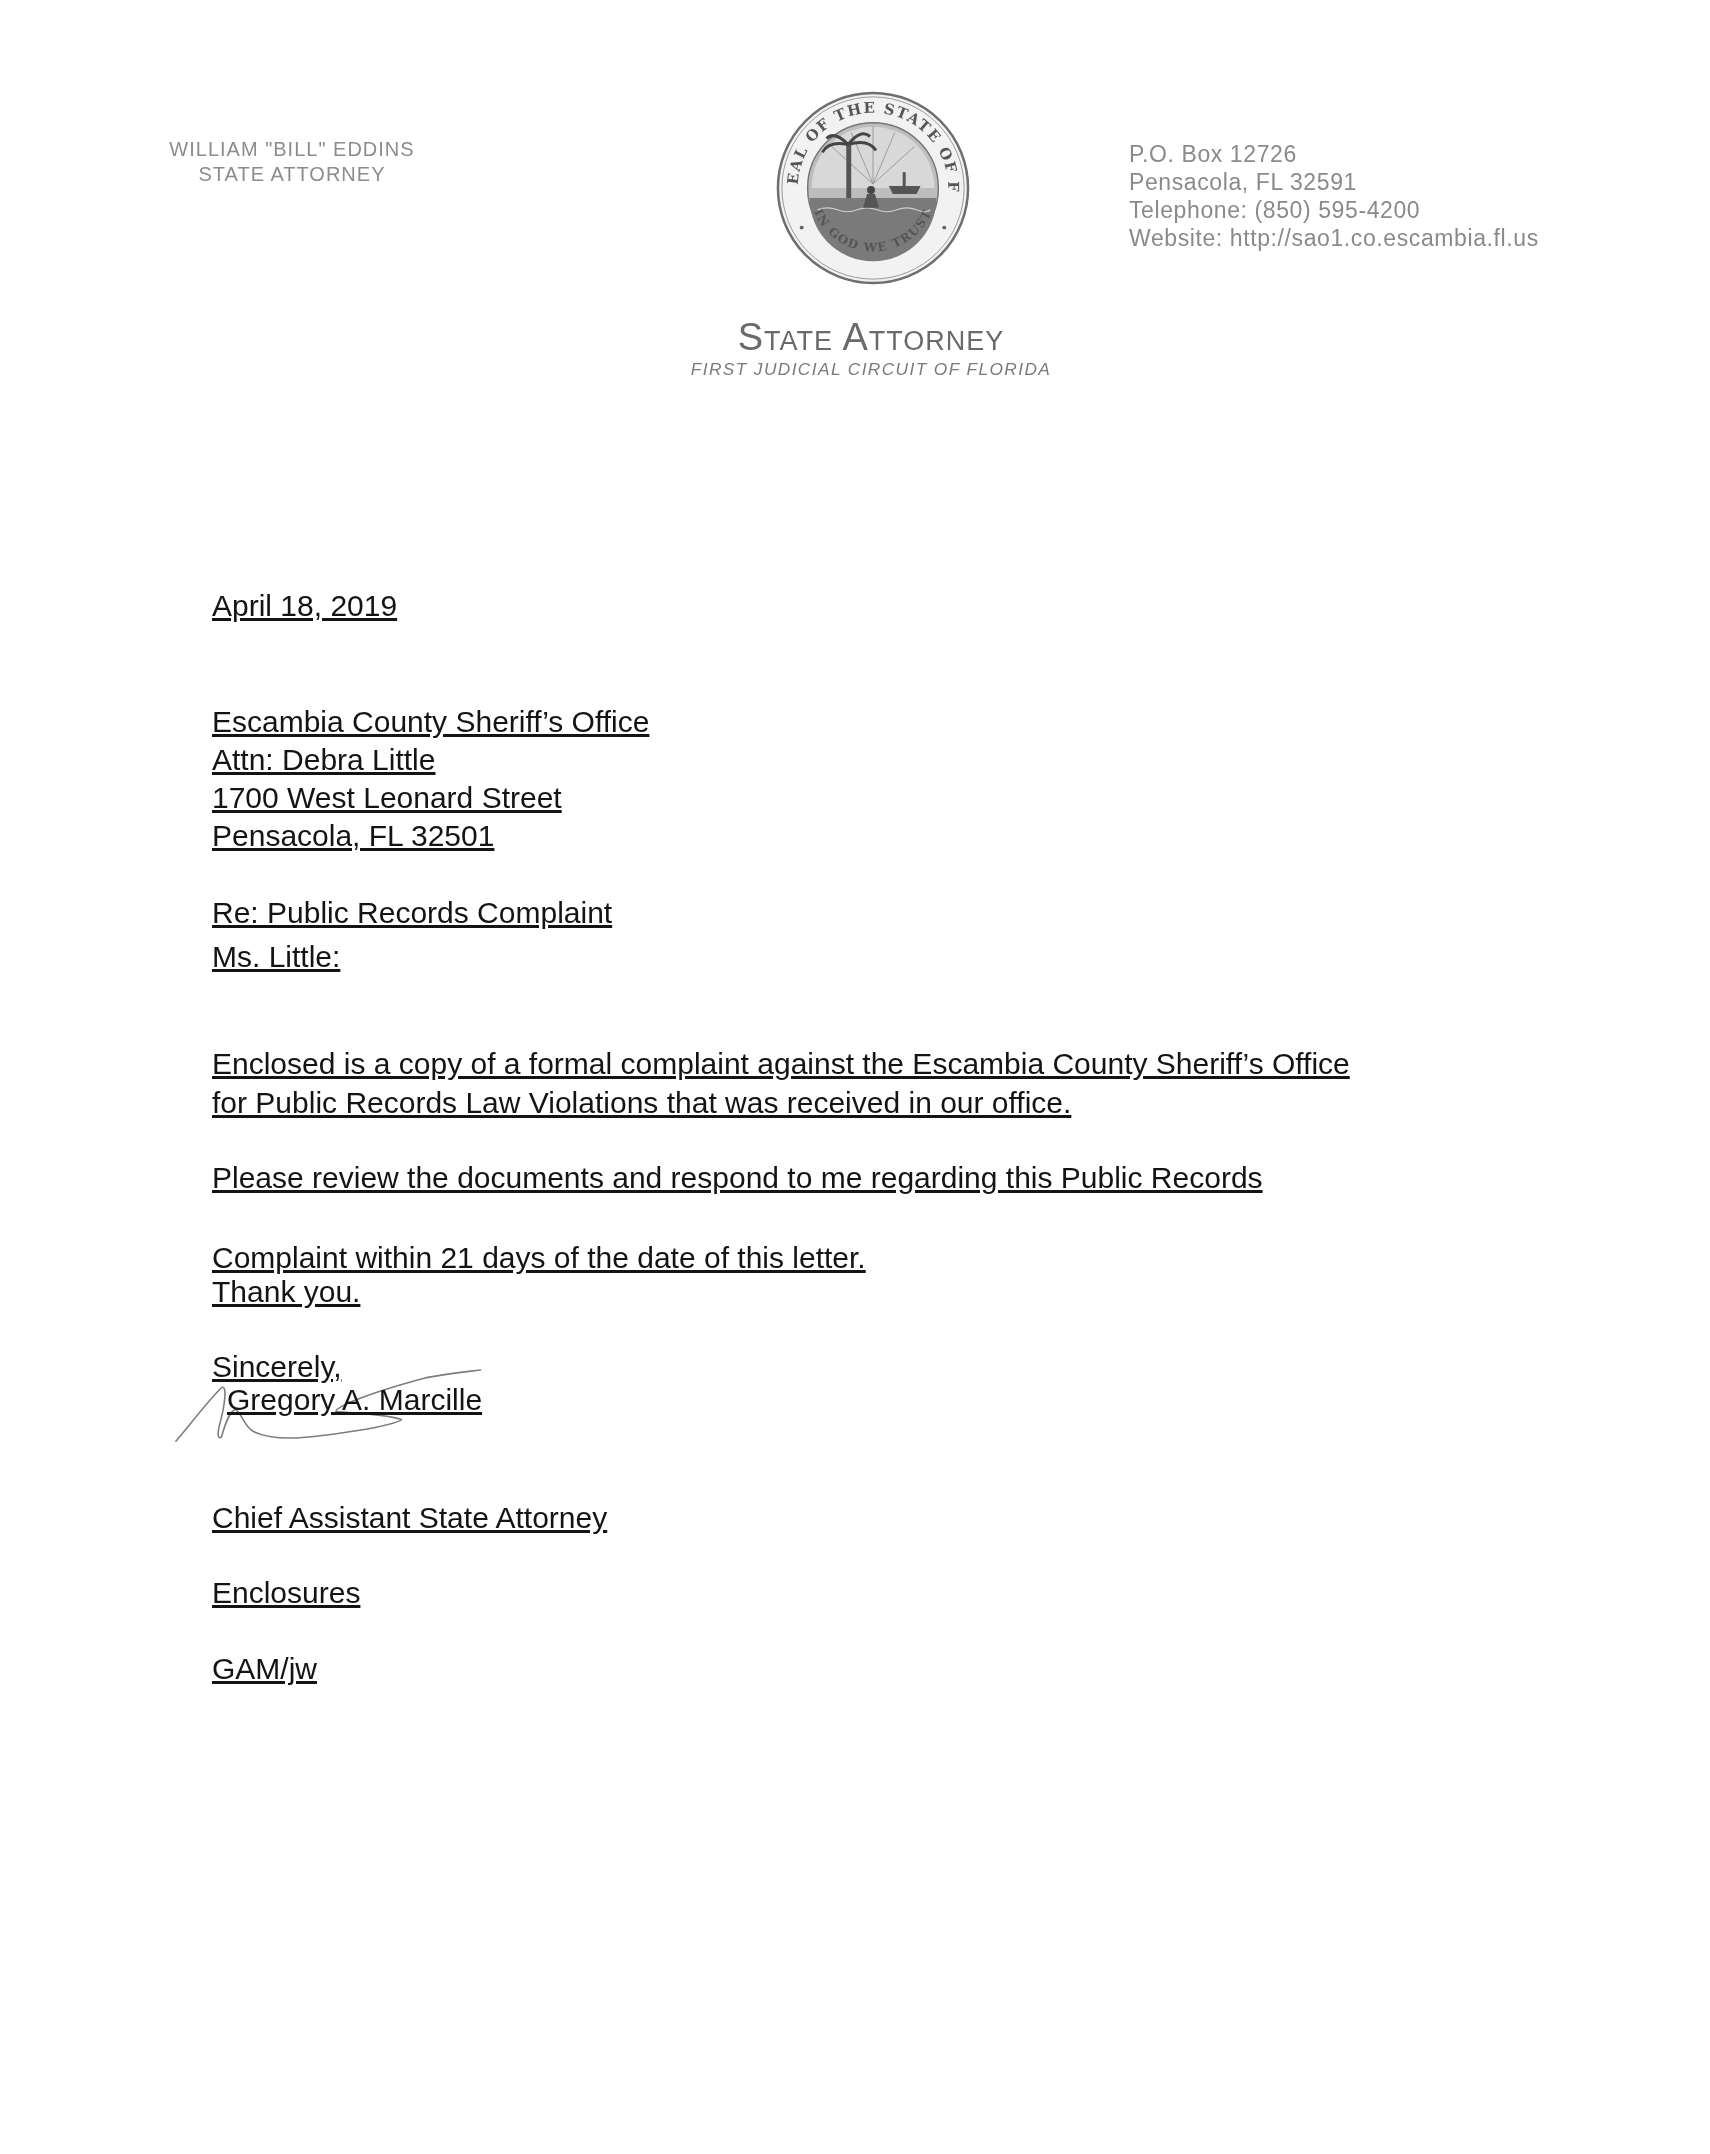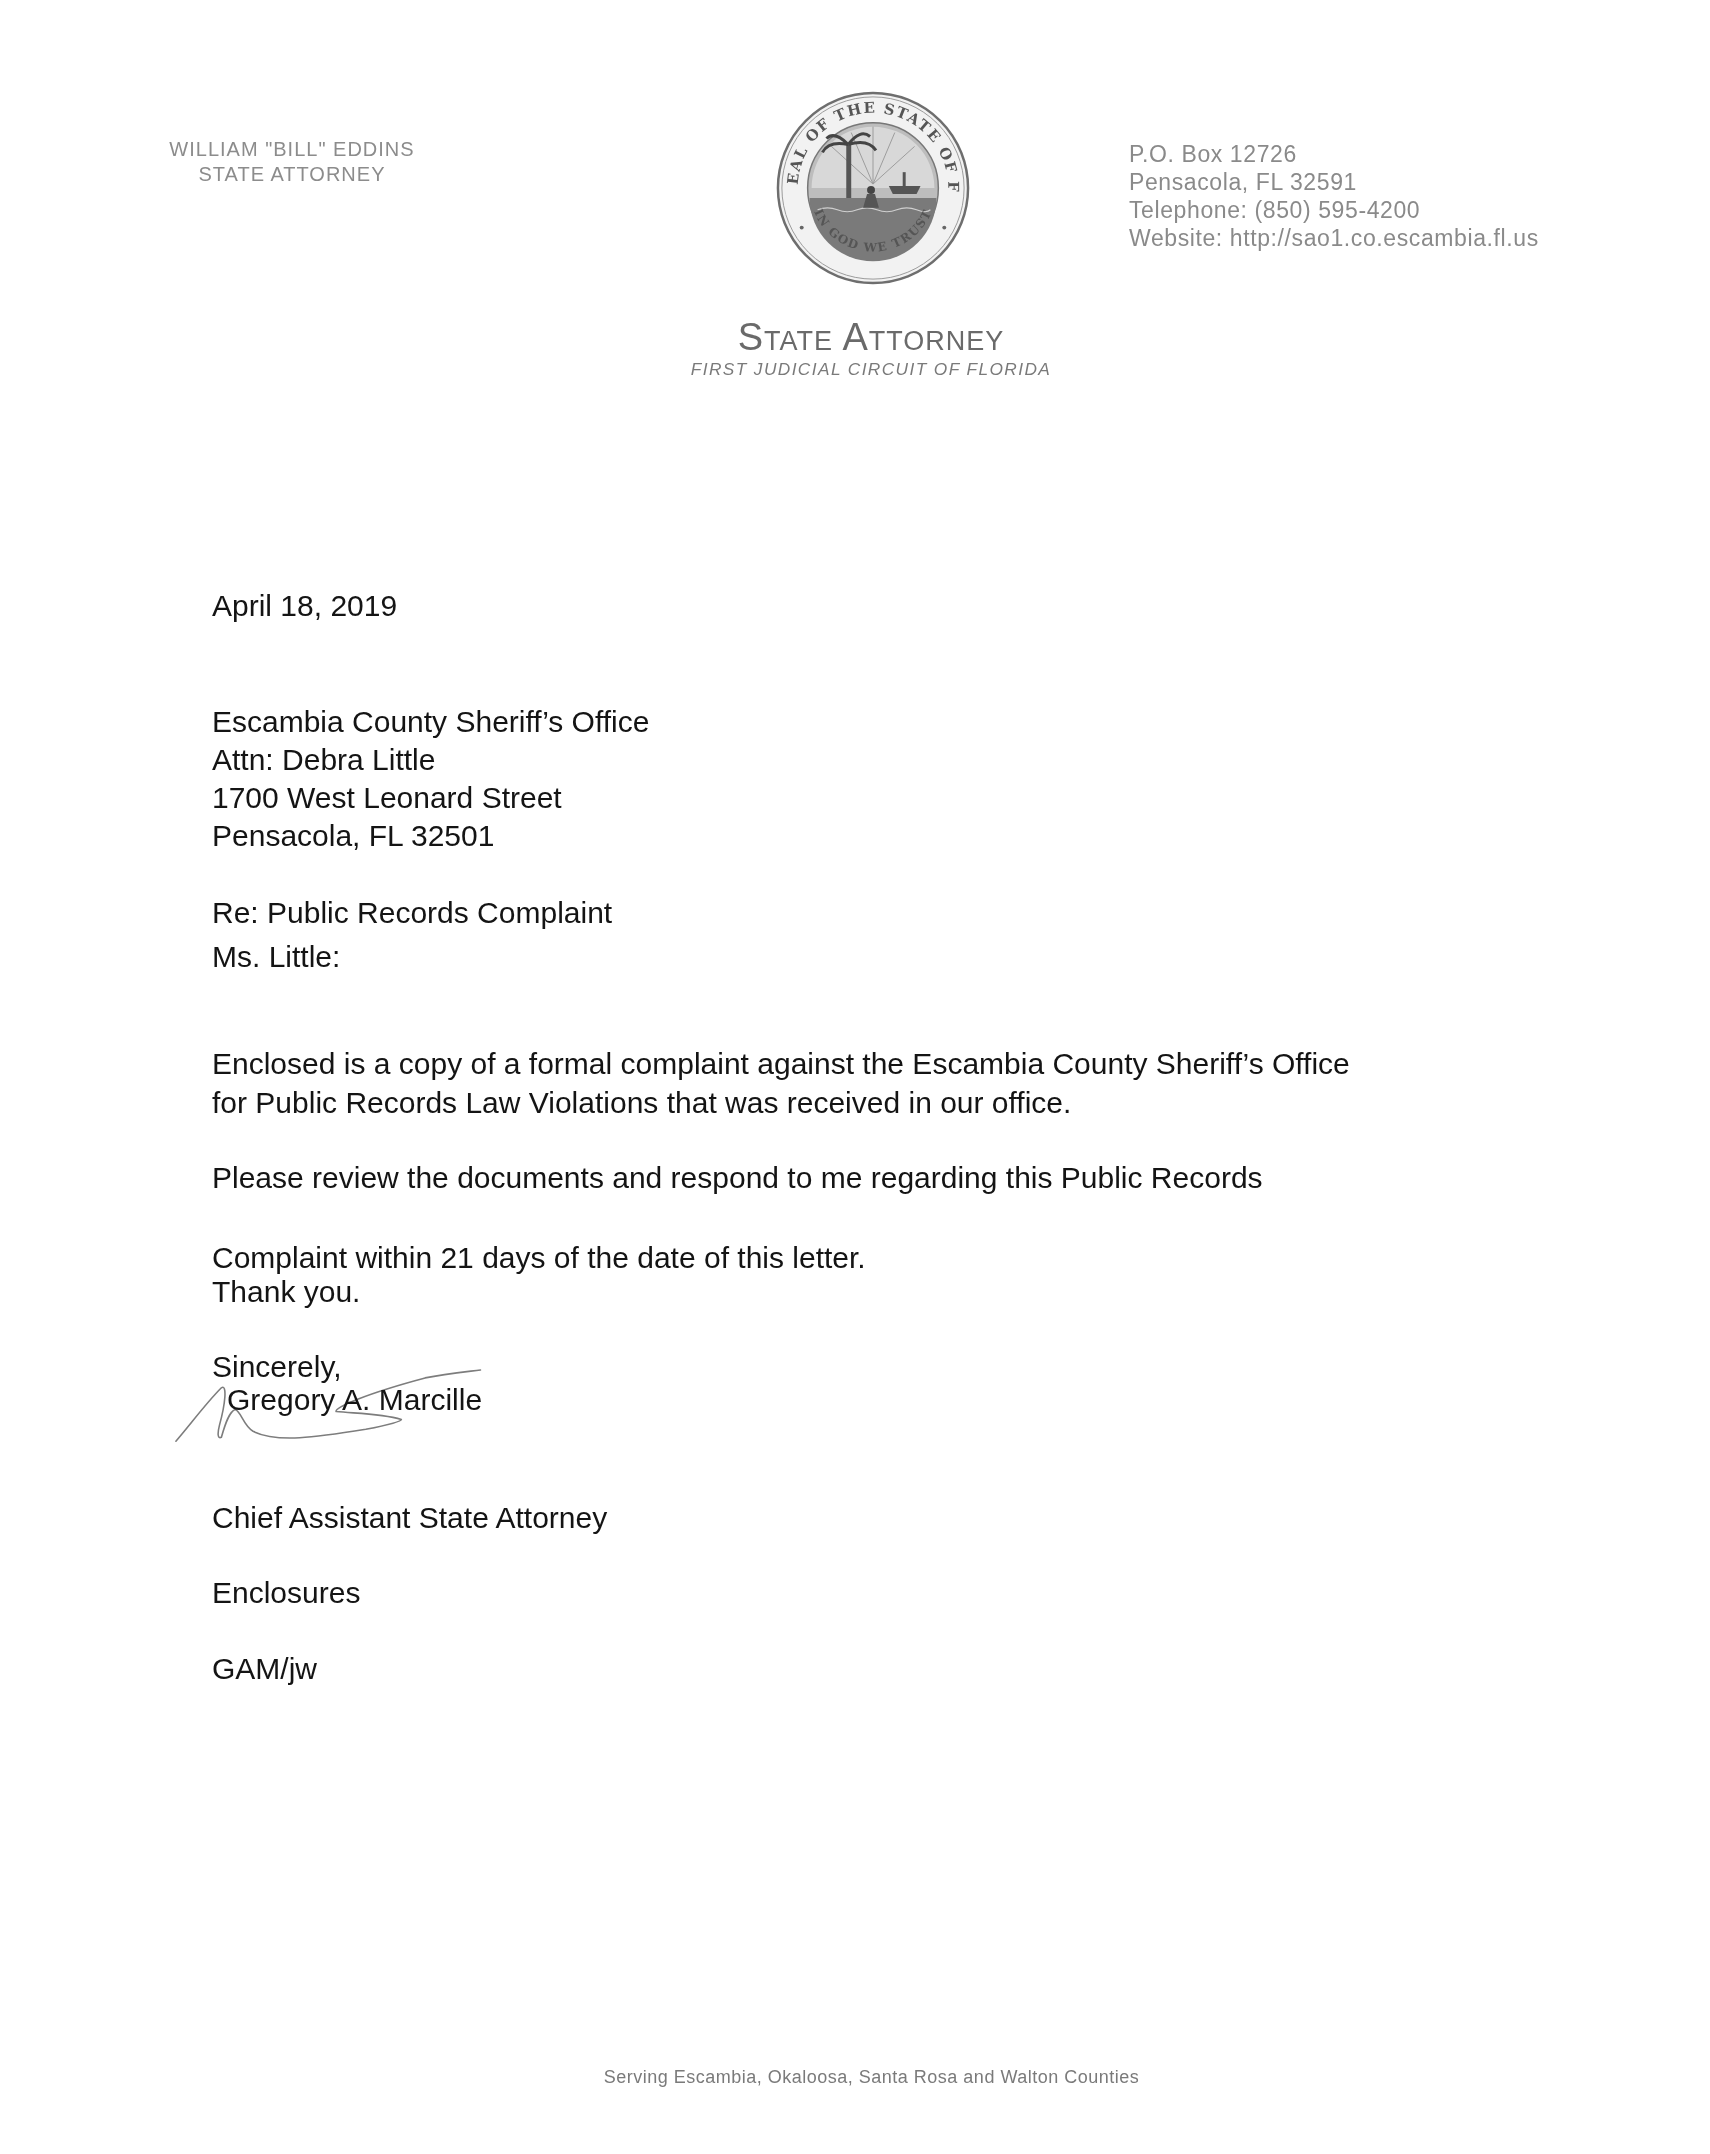--- a/index.html
+++ b/index.html
@@ -64,20 +64,21 @@
     font-style: italic;
   }
 
   
   .body-line {
     left: 212px;
     font-size: 30px;
     line-height: 38px;
     color: #141414;
     white-space: nowrap;
+    text-decoration: underline;
   }
   .sig {
     left: 168px; top: 1364px; width: 356px; height: 99px;
   }
 
   
   .footer {
     left: 436px; top: 2065px; width: 871px;
     text-align: center;
     color: #7a7a7a;
@@ -185,15 +186,14 @@
 </div>
 
 <div class="abs body-line" style="top:1381px;margin-left:15px;">Gregory A. Marcille</div>
 <div class="abs body-line" style="top:1499px;">Chief Assistant State Attorney</div>
 
 <div class="abs body-line" style="top:1574px;">Enclosures</div>
 
 <div class="abs body-line" style="top:1650px;">GAM/jw</div>
 
 <div class="abs footer">
-  <div class="plain">Serving Escambia, Okaloosa, Santa Rosa and Walton Counties</div>
 </div>
 
 
 </body></html>

